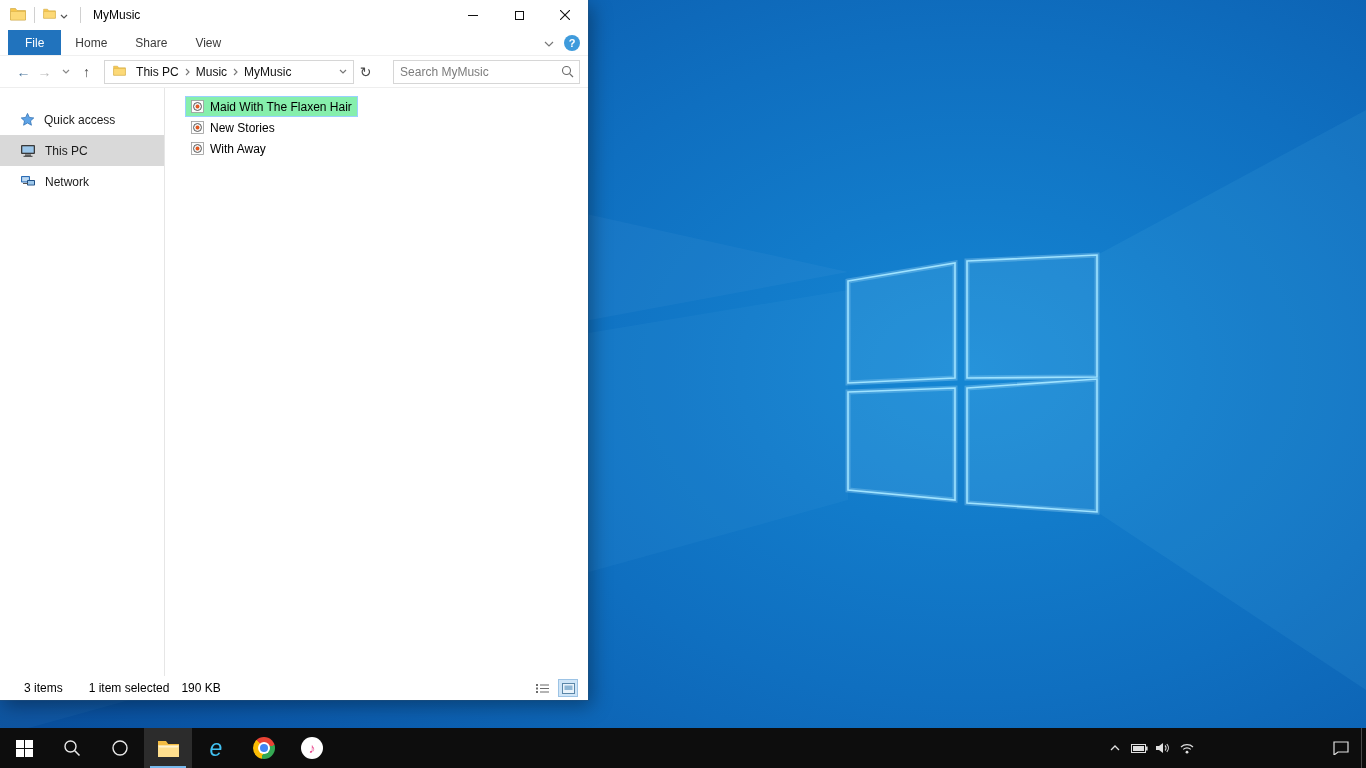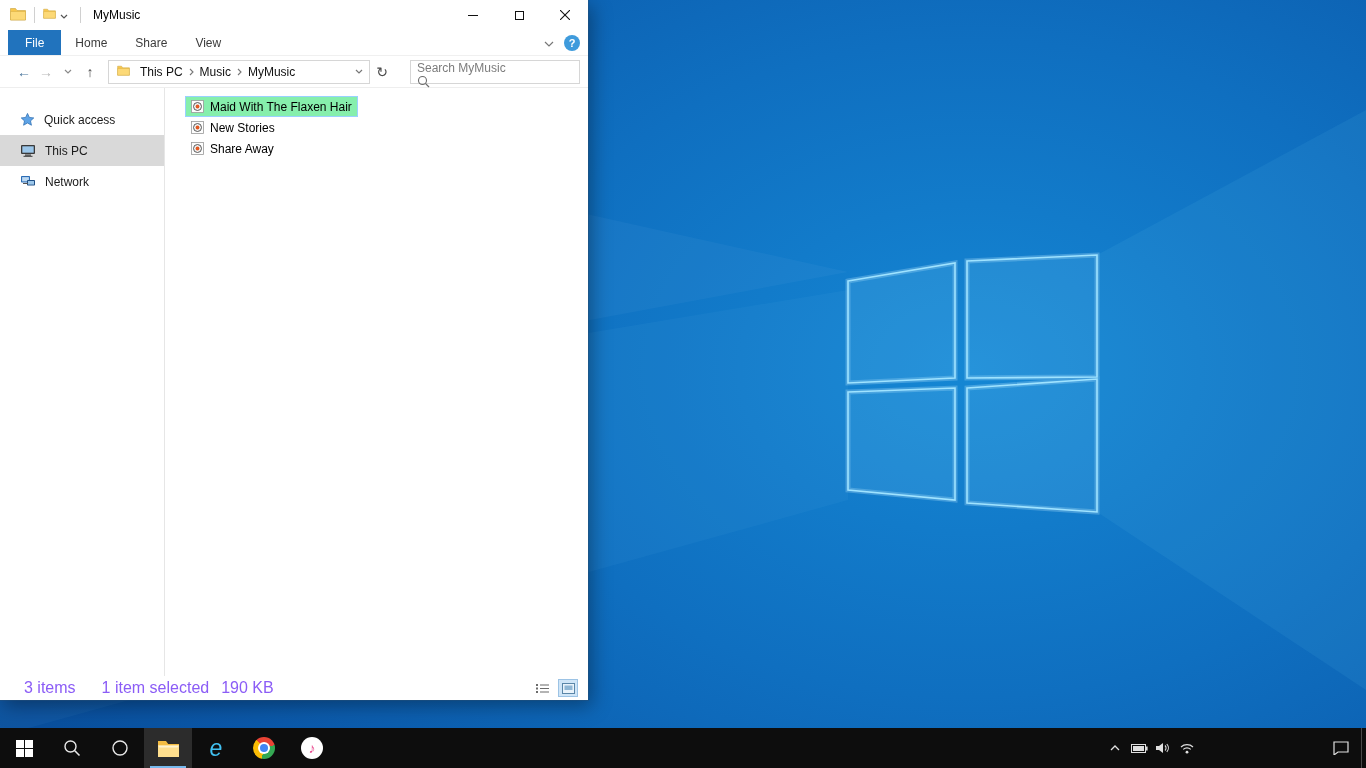--- a/index.html
+++ b/index.html
@@ -40,38 +40,38 @@
   .toolbar { height:32px; display:flex; align-items:center; padding:0 8px 0 14px; gap:2px; border-bottom:1px solid #eee; flex:0 0 auto; }
   .nav-btn { width:24px; height:24px; border:none; background:transparent; font-size:14px; display:flex; align-items:center; justify-content:center; }
   .nav-back { color:#49759c; }
   .nav-fwd { color:#b9b9b9; }
   .nav-up { color:#4a4a4a; }
   .addr-box { width:314px; height:24px; border:1px solid #d6d6d6; display:flex; align-items:center; padding-left:4px; margin-left:6px; background:#fff; }
   .crumb { padding:0 6px; color:#111; background:transparent; border:none; font-size:12px; white-space:nowrap; }
   .addr-spacer { flex:1; }
   .addr-dd { width:20px; height:22px; display:flex; align-items:center; justify-content:center; border:none; background:transparent; }
   .refresh-btn { width:24px; height:24px; border:none; background:transparent; color:#4a4a4a; font-size:14px; }
-  .search-box { width:204px; height:24px; border:1px solid #d6d6d6; margin-left:16px; display:flex; background:#fff;flex-direction:column; }
+  .search-box { width:204px; height:24px; border:1px solid #d6d6d6; margin-left:16px; display:flex; align-items:center; background:#fff; }
   .search-box input { flex:1; border:none; outline:none; font-size:12px; padding-left:6px; color:#333; font-family:"Liberation Sans",sans-serif; }
   .search-box input::placeholder { color:#7c7c7c; }
   .search-icon-wrap { width:24px; display:flex; justify-content:center; }
 
   
   .main { flex:1; display:flex; min-height:0; }
   .sidebar { width:165px; border-right:1px solid #e6e6e6; padding-top:16px; flex:0 0 auto; }
   .side-item { height:31px; display:flex; align-items:center; gap:9px; padding-left:20px; font-size:12px; color:#1a1a1a; width:100%; border:none; background:transparent; text-align:left; }
   .side-item.selected { background:#d9d9d9; }
 
   .filelist { flex:1; padding-top:8px; }
   .file-row { height:21px; display:inline-flex; align-items:center; gap:6px; padding:0 5px; margin-left:20px; border:1px solid transparent; background:transparent; font-size:12px; color:#000; }
   .file-row-wrap { display:block; }
   .file-row.selected { background:#86efac; border-color:#99d1ff; }
 
   
-  .statusbar { height:24px; display:flex; align-items:center; padding:0 10px 0 24px; font-size:16px; color:#8b5cf6; flex:0 0 auto; }
+  .statusbar { height:24px; display:flex; align-items:center; padding:0 10px 0 24px; font-size:12px; color:#000000; flex:0 0 auto; }
   .st1 { margin-right:26px; }
   .st2 { margin-right:12px; }
   .status-right { margin-left:auto; display:flex; gap:6px; }
   .view-toggle { width:20px; height:18px; display:flex; align-items:center; justify-content:center; border:1px solid transparent; background:transparent; }
   .view-toggle.active { background:#cfe5f7; border-color:#9cc3e5; }
 
   
   .taskbar { position:absolute; left:0; bottom:0; width:1366px; height:40px; background:#0d0d0d; display:flex; align-items:stretch; }
   .tb-btn { width:48px; height:40px; display:flex; align-items:center; justify-content:center; background:transparent; border:none; position:relative; }
   .tb-btn.active { background:rgba(255,255,255,.13); }
@@ -262,21 +262,21 @@
             <span>New Stories</span>
           </button>
         </div>
         <div class="file-row-wrap">
           <button class="file-row">
             <svg width="13" height="13" viewBox="0 0 13 13">
                 <rect x="0.5" y="0.5" width="12" height="12" fill="#fdfdfd" stroke="#9a9a9a" stroke-width="0.8"></rect>
                 <circle cx="6.5" cy="6.5" r="4" fill="#f2f2f2" stroke="#4a4a4a" stroke-width="0.9"></circle>
                 <circle cx="6.5" cy="6.5" r="1.9" fill="#e25822"></circle>
               </svg>
-            <span>Share Away</span>
+            <span>With Away</span>
           </button>
         </div>
       </div>
     </div>
 
     <div class="statusbar">
       <span class="st1">3 items</span>
       <span class="st2">1 item selected</span>
       <span>190 KB</span>
       <div class="status-right">

